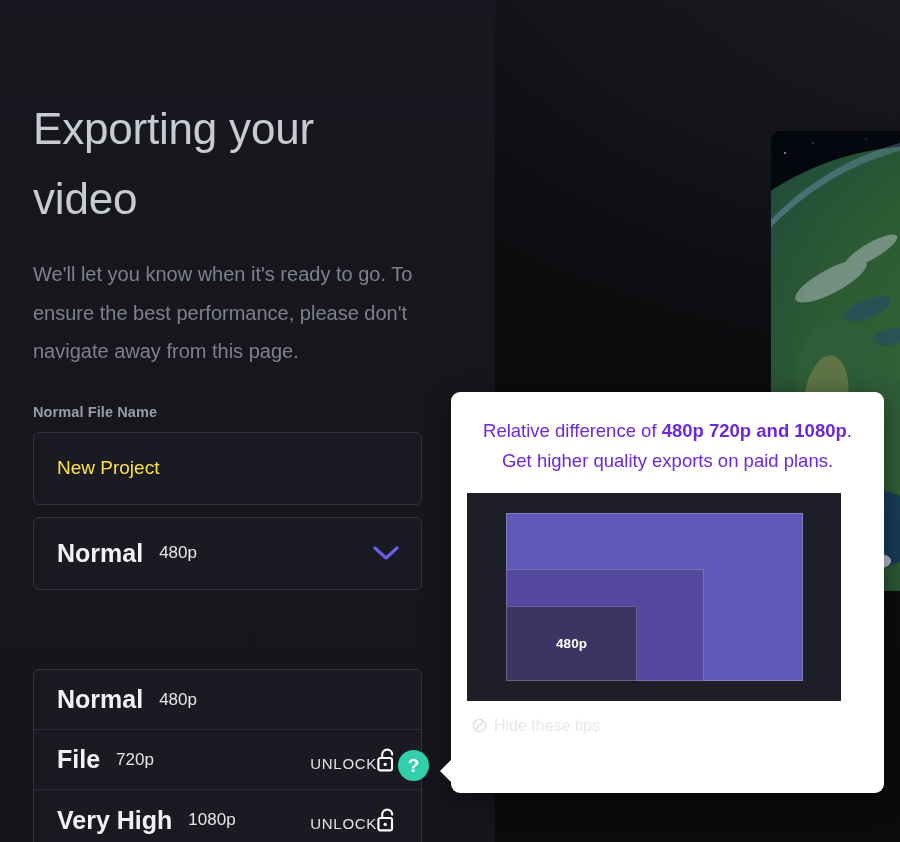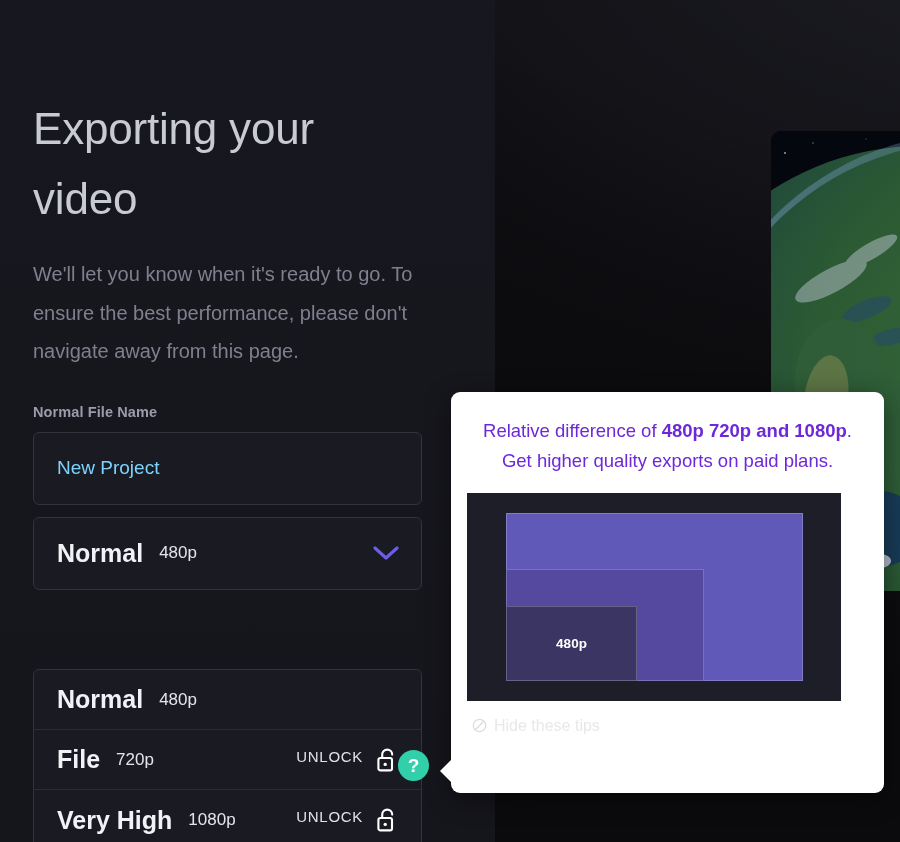--- a/index.html
+++ b/index.html
@@ -76,21 +76,21 @@
   }
   .text-input {
     margin-top: 12px;
     width: 389px; height: 73px;
     border: 1px solid #32333f;
     border-radius: 6px;
     background: #191a22;
     display: flex; align-items: center;
     padding: 0 23px;
     font-size: 19px;
-    color: #7dd3fc;
+    color: #fde047;
   }
   .select-box {
     margin-top: 12px;
     width: 389px; height: 73px;
     border: 1px solid #32333f;
     border-radius: 6px;
     background: #191a22;
     display: flex; align-items: center;
     padding: 0 23px;
     position: relative;
@@ -115,21 +115,21 @@
   .dd-item {
     height: 60px;
     display: flex; align-items: center;
     padding: 0 23px;
     border-bottom: 1px solid #2a2b38;
     position: relative;
   }
   .dd-item:last-child { border-bottom: none; }
   .dd-right {
     margin-left: auto;
-    display: flex; align-items: flex-start; gap: 14px;
+    display: flex; align-items: flex-end; 
   }
   .unlock-text {
     font-size: 15px;
     letter-spacing: 0.7px;
     color: #e2e3e8;
   }
   .lock-icon { width: 21px; height: 24px; display: block; }
 
   
   .help-badge {

